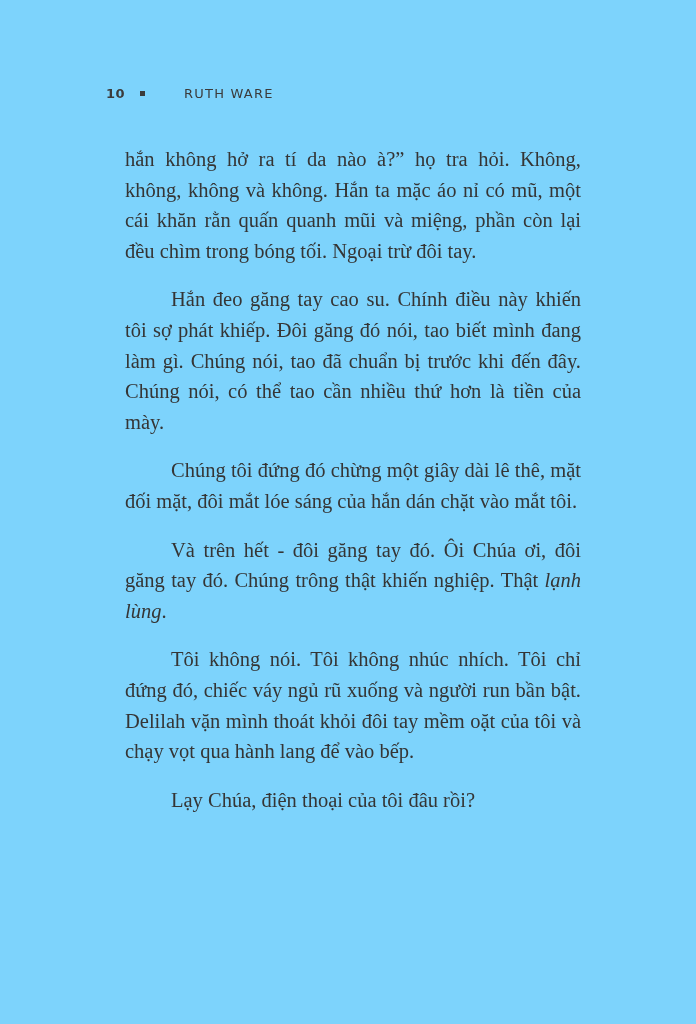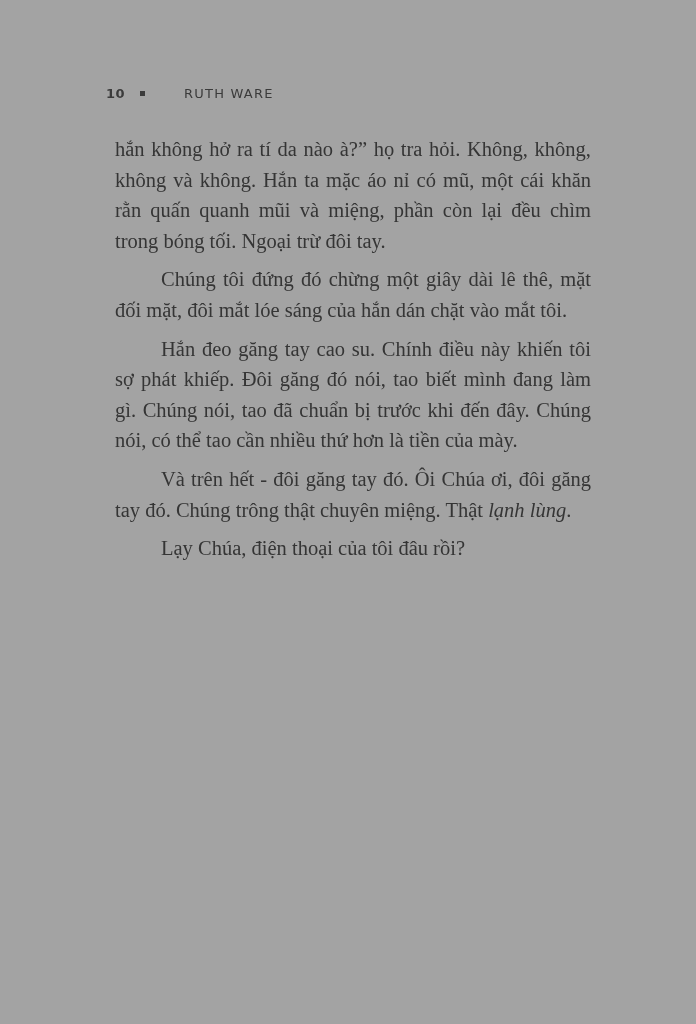--- a/index.html
+++ b/index.html
@@ -11,21 +11,21 @@
       width: 696px;
       height: 1024px;
       position: relative;
       overflow: hidden;
     }
     .page {
       position: absolute;
       left: 0; top: 0;
       width: 696px;
       height: 1024px;
-      background: #a3a3a3;
+      background: #7dd3fc;
     }
     .running-head {
       position: absolute;
       left: 106px;
       top: 86px;
       font-family: "DejaVu Sans", sans-serif;
       font-size: 13px;
       letter-spacing: 1.2px;
       color: #3b3b3b;
       display: flex;
@@ -52,21 +52,21 @@
       left: 107px;
       top: 126px;
       width: 492px;
       font-family: "Liberation Serif", "DejaVu Serif", serif;
       font-size: 20.5px;
       line-height: 30.6px;
       color: #353535;
       text-align: justify;
     }
     .body-text p {
-      margin: 8px;
+      margin: 18px;
       text-indent: 46px;
       text-align: justify;
     }
     .body-text p.no-indent {
       text-indent: 0;
     }
     .body-text em {
       font-style: italic;
     }
   </style>
@@ -76,19 +76,20 @@
 <div class="page">
 
   <div class="running-head">
     <span class="page-num">10</span>
     <span class="sep"></span>
     <span class="author">RUTH WARE</span>
   </div>
 
   <div class="body-text">
     <p class="no-indent">hắn không hở ra tí da nào à?” họ tra hỏi. Không, không, không và không. Hắn ta mặc áo nỉ có mũ, một cái khăn rằn quấn quanh mũi và miệng, phần còn lại đều chìm trong bóng tối. Ngoại trừ đôi tay.</p>
+    <p>Hắn đeo găng tay cao su. Chính điều này khiến tôi sợ phát khiếp. Đôi găng đó nói, tao biết mình đang làm gì. Chúng nói, tao đã chuẩn bị trước khi đến đây. Chúng nói, có thể tao cần nhiều thứ hơn là tiền của mày.</p>
     <p>Chúng tôi đứng đó chừng một giây dài lê thê, mặt đối mặt, đôi mắt lóe sáng của hắn dán chặt vào mắt tôi.</p>
-    <p>Hắn đeo găng tay cao su. Chính điều này khiến tôi sợ phát khiếp. Đôi găng đó nói, tao biết mình đang làm gì. Chúng nói, tao đã chuẩn bị trước khi đến đây. Chúng nói, có thể tao cần nhiều thứ hơn là tiền của mày.</p>
-    <p><span>Và trên hết - đôi găng tay đó. Ôi Chúa ơi, đôi găng tay đó. Chúng trông thật chuyên miệng. Thật </span><em>lạnh lùng</em><span>.</span></p>
+    <p><span>Và trên hết - đôi găng tay đó. Ôi Chúa ơi, đôi găng tay đó. Chúng trông thật khiến nghiệp. Thật </span><em>lạnh lùng</em><span>.</span></p>
+    <p>Tôi không nói. Tôi không nhúc nhích. Tôi chỉ đứng đó, chiếc váy ngủ rũ xuống và người run bần bật. Delilah vặn mình thoát khỏi đôi tay mềm oặt của tôi và chạy vọt qua hành lang để vào bếp.</p>
     <p>Lạy Chúa, điện thoại của tôi đâu rồi?</p>
   </div>
 
 </div>
 
 </body></html>

